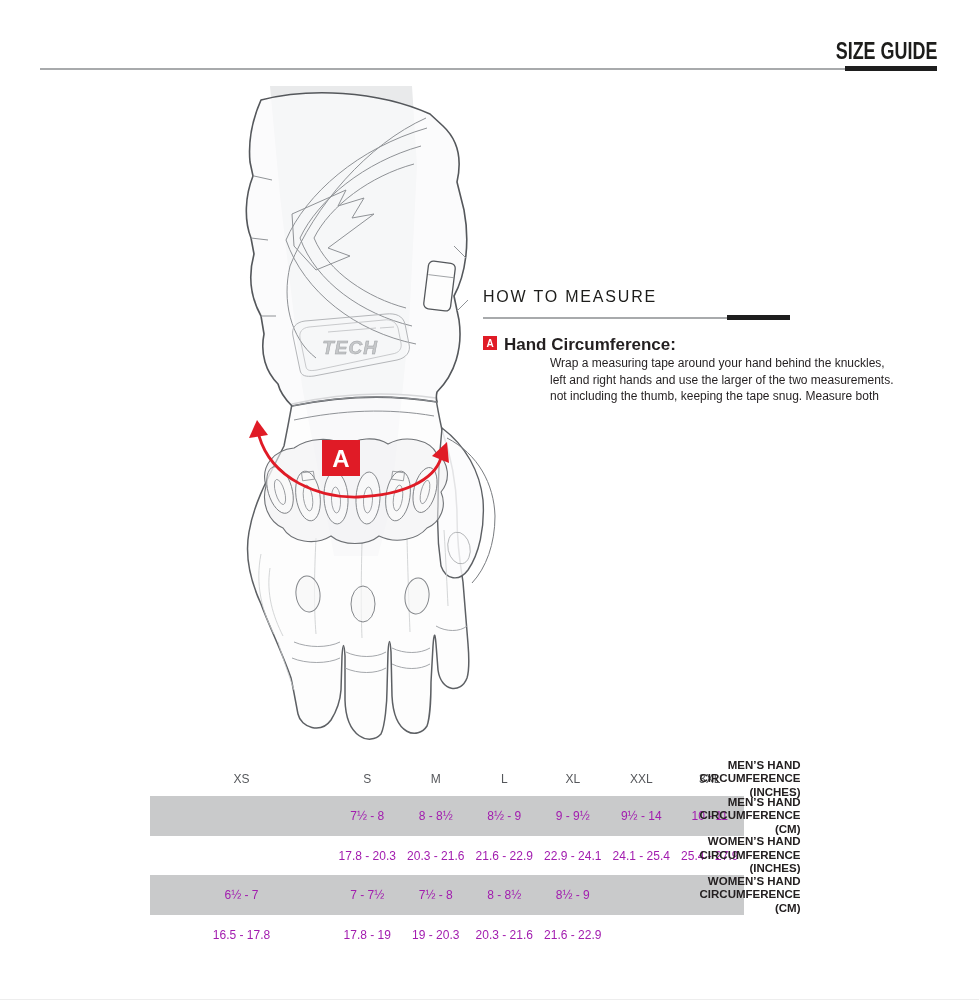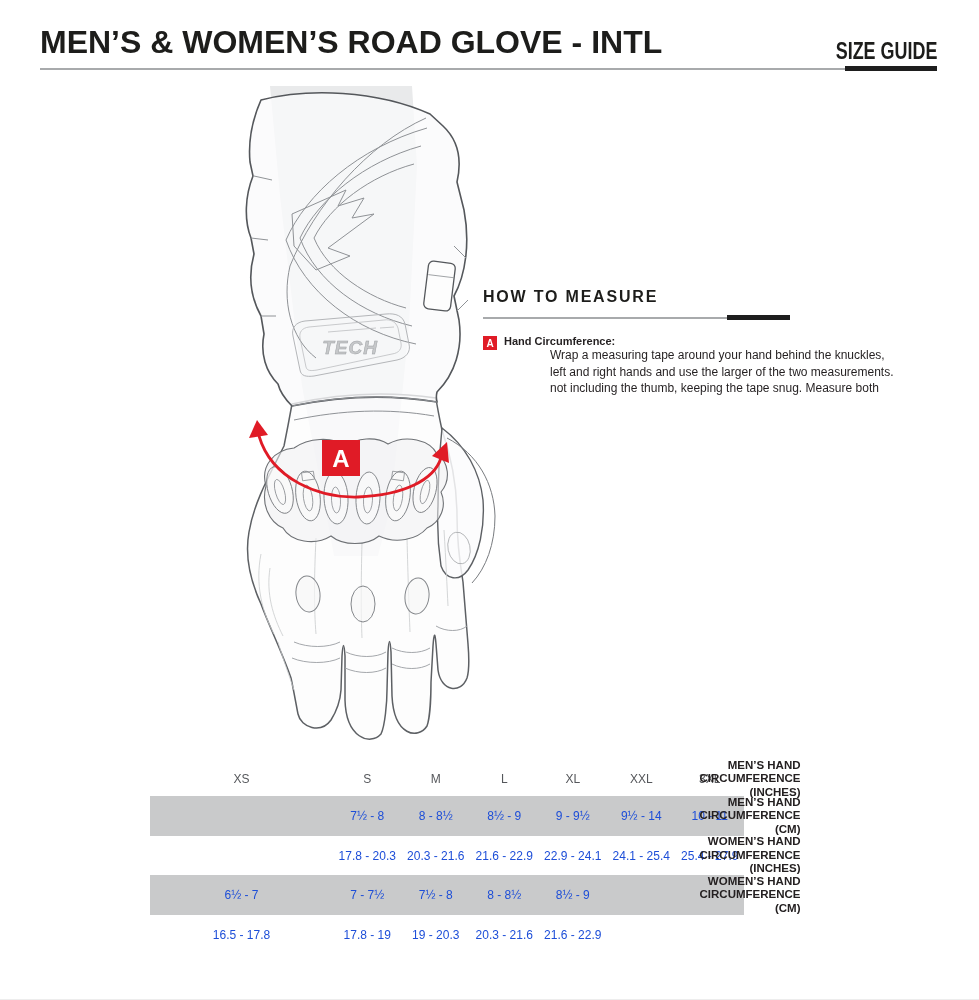--- a/index.html
+++ b/index.html
@@ -19,57 +19,56 @@
     font-size:23px; font-weight:bold; color:#1d1d1b;
     transform:scaleX(0.78); transform-origin:right center; white-space:nowrap;
   }
   .hdr-rule { position:absolute; left:40px; top:66px; width:897px; height:5px; }
   .hdr-rule .gray { position:absolute; left:0; top:2px; width:805px; height:2px; background:#a8aaac; }
   .hdr-rule .black { position:absolute; right:0; top:0; width:92px; height:5px; background:#1e1e1e; }
   
   .glove { position:absolute; left:228px; top:86px; width:280px; height:680px; }
   
   .htm { position:absolute; left:483px; top:288px; width:312px; }
-  .htm-heading { font-size:16px; font-weight:bold; letter-spacing:1.8px; color:#1d1d1b; white-space:nowrap; }
+  .htm-heading { font-size:16px; font-weight:normal; letter-spacing:1.8px; color:#1d1d1b; white-space:nowrap; }
   .htm-rule { position:relative; margin-top:9px; width:307px; height:5px; }
   .htm-rule .gray { position:absolute; left:0; top:2px; width:244px; height:2px; background:#a8aaac; }
   .htm-rule .black { position:absolute; right:0; top:0; width:63px; height:5px; background:#1e1e1e; }
   .htm-item { margin-top:15px; display:flex; }
   .marker-box {
     width:14px; height:14px; background:#e01b26; color:#fff; flex:0 0 14px;
     font-size:10px; font-weight:bold; display:flex; align-items:center; justify-content:center;
     margin-top:1px;
   }
   .htm-text { margin-left:7px; }
-  .htm-item-title { font-size:11px; font-weight:bold; color:#231f20; }
+  .htm-item-title { font-size:17px; font-weight:bold; color:#231f20; }
   .htm-line { font-size:12px; line-height:16.5px; color:#231f20; white-space:nowrap;margin-left:46px; }
   
   .tbl {
     position:absolute; left:150px; top:762px;
     display:grid;
     grid-template-columns:183px repeat(7, 68.5px);
     grid-template-rows:34px 40px 39px 40px 40px;
   }
-  .cell { display:flex; align-items:center; justify-content:center; font-size:12px; color:#1d4ed8; white-space:nowrap; }
+  .cell { display:flex; align-items:center; justify-content:center; font-size:12px; color:#a21caf; white-space:nowrap; }
   .sizecell { color:#55575b;text-align:right; }
   .lblcell {
     display:flex; align-items:center; justify-content:flex-end;
     text-align:right; padding-right:12px;
     font-weight:bold; color:#242021; font-size:11.5px; line-height:13.5px;
   }
   .lblcell.single { font-size:12px; }
   .band { background:#c9cacb; }
   .bottom-line { position:absolute; left:0; bottom:0; width:100%; height:1px; background:#ededed; }
 </style>
 </head>
 <body>
 
 <div class="page">
 
-  <div class="hdr-title">MEN’S &amp; WOMEN’S ROAD GLOVE - INTL</div>
   <div class="size-guide">SIZE GUIDE</div>
   <div class="hdr-rule">
     <div class="gray"></div>
     <div class="black"></div>
   </div>
 
   <svg class="glove" viewBox="0 0 280 680" xmlns="http://www.w3.org/2000/svg">
 
     <path d="M42,0 L184,0 L189,80 L181,240 L163,420 L150,470 L106,470 L74,300 L52,110 Z" fill="#e9eaeb"></path>
 

